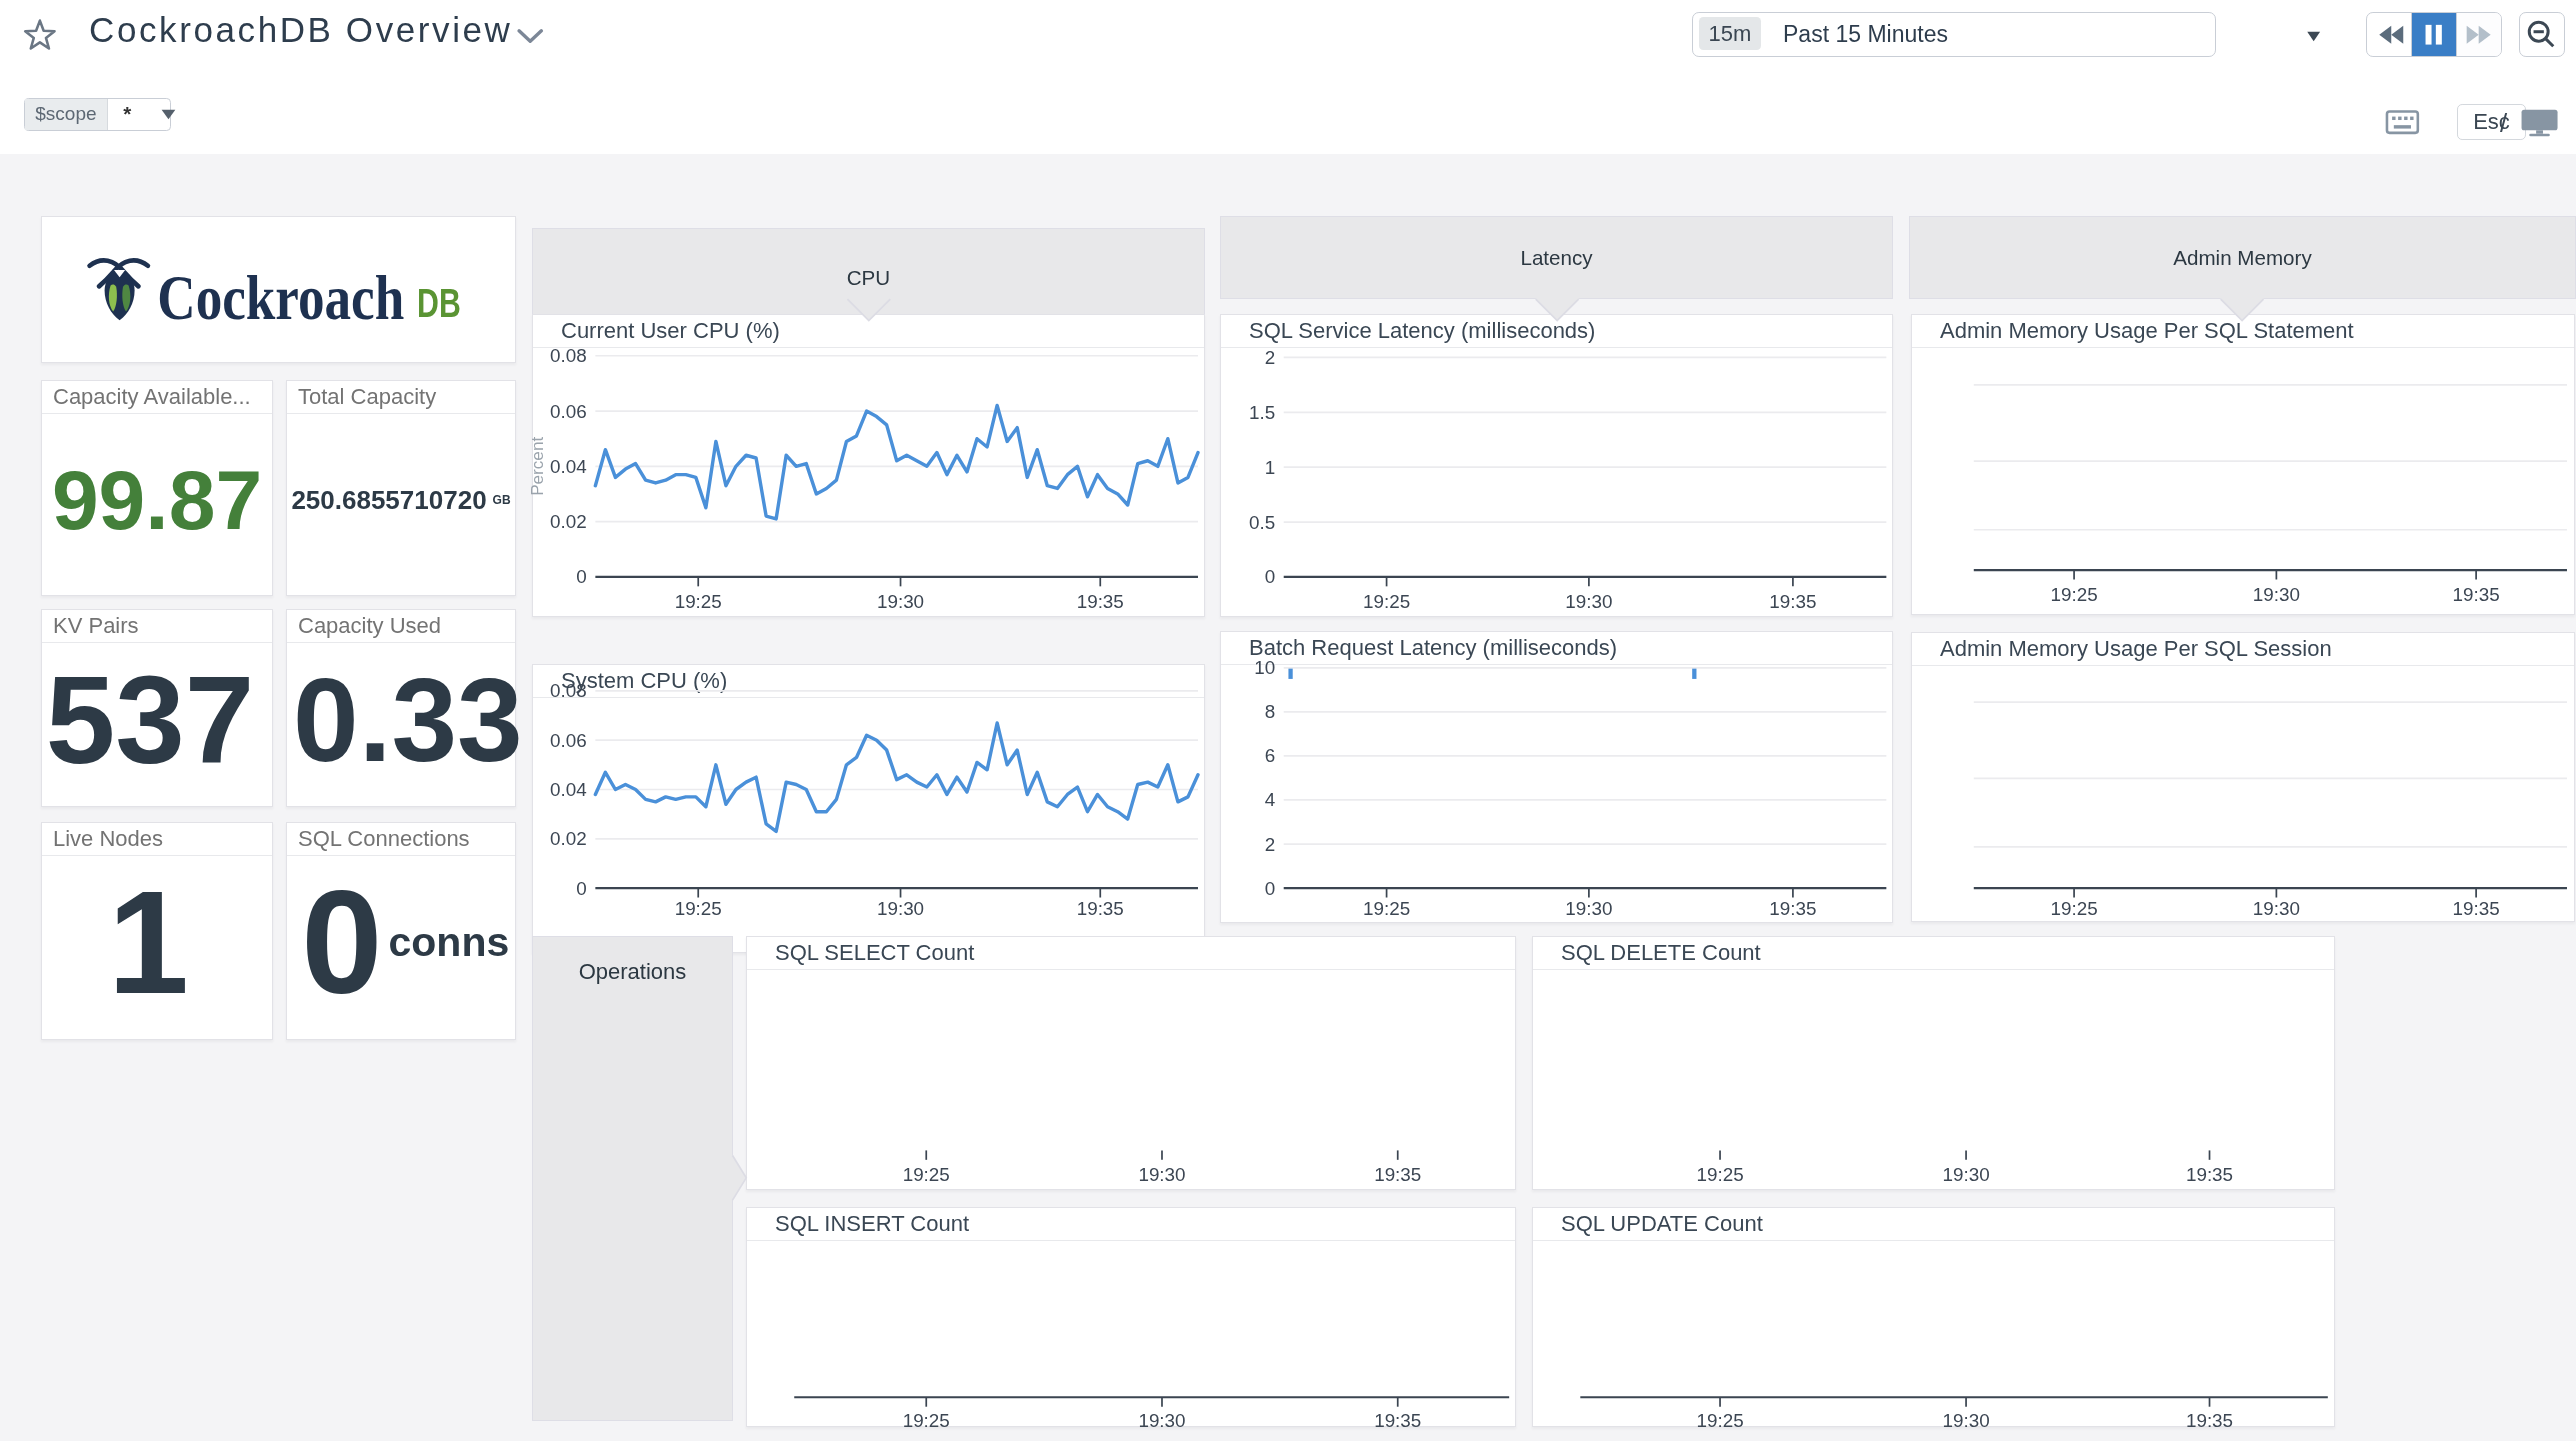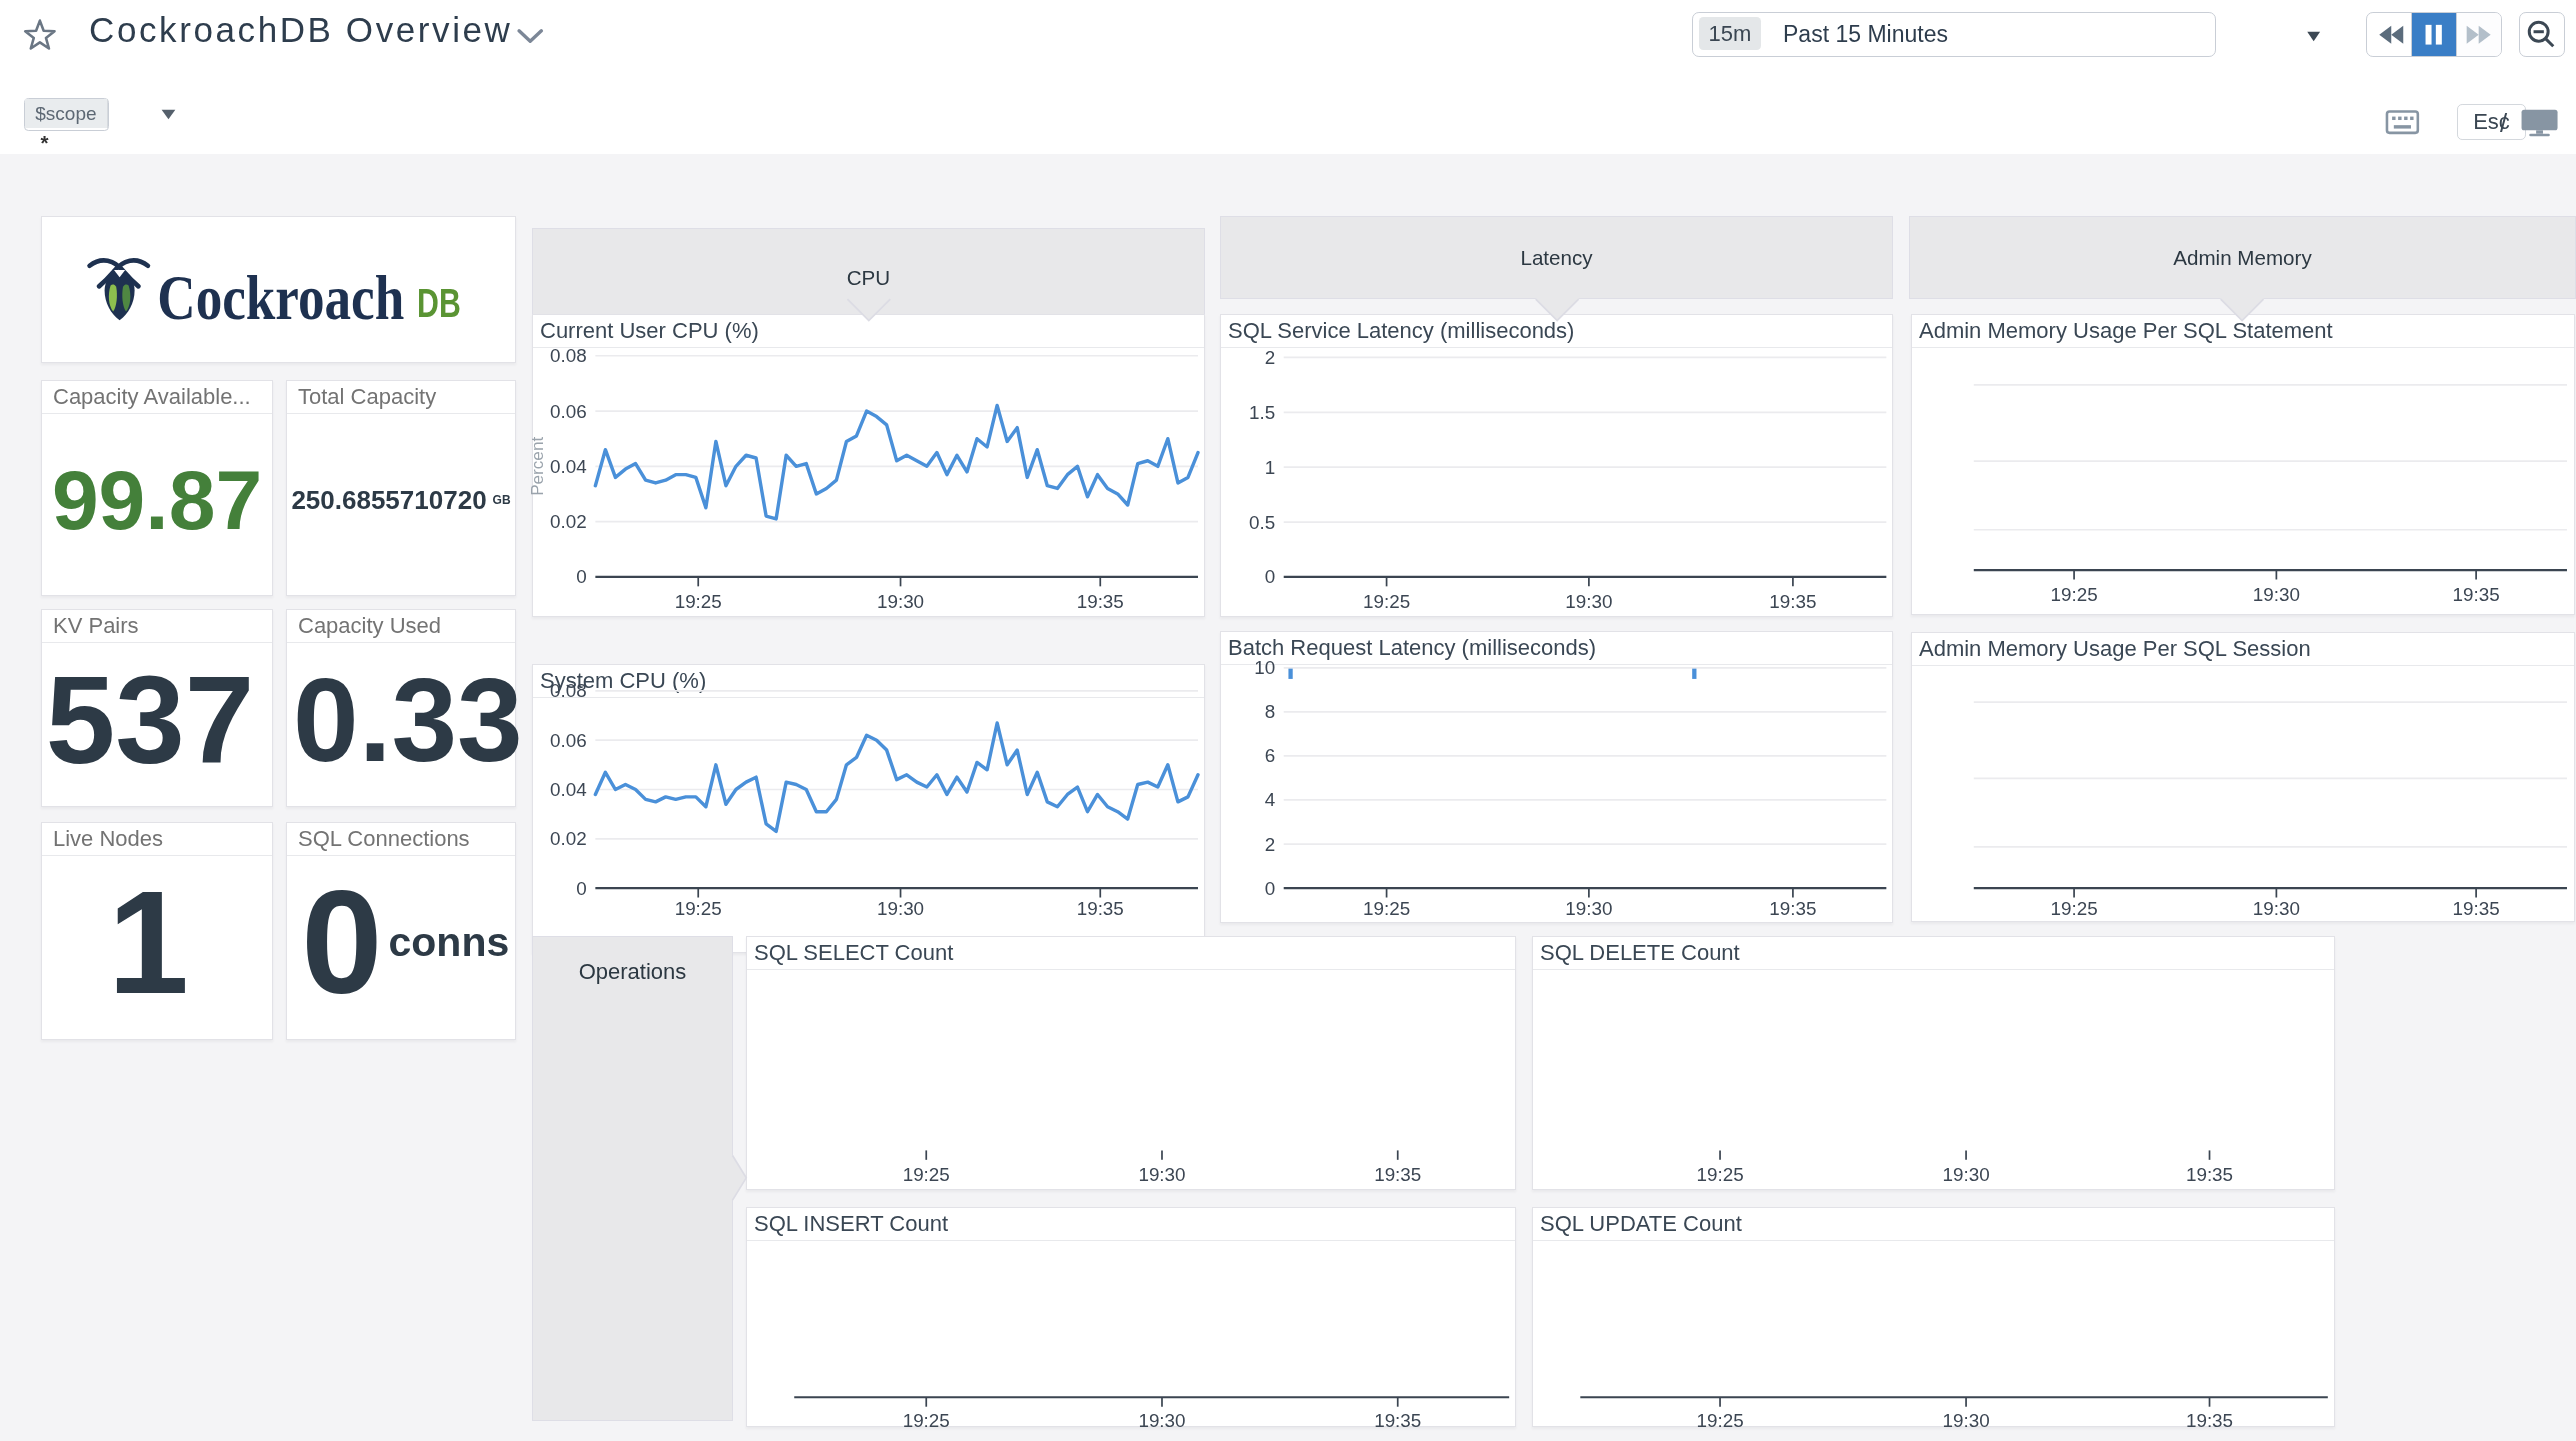--- a/index.html
+++ b/index.html
@@ -1,38 +1,38 @@
 <!DOCTYPE html>
 <html style="font-size:13.7px"><head><meta charset="utf-8">
 <style>
 * { margin:0; padding:0; box-sizing:border-box; }
 html,body { width:2576px; height:1441px; background:#fff; font-family:"Liberation Sans", sans-serif; overflow:hidden; }
 #page { position:relative; width:2576px; height:1441px; }
 #content { position:absolute; left:0; top:154px; width:2576px; height:1287px; background:#f4f4f6; }
 .w { position:absolute; background:#fff; border:1.7px solid #e2e2e7; box-shadow:0 1.7px 2.6px rgba(40,40,60,0.05); }
 .wt { height:33px; line-height:32px; padding-left:11px; font-size:22px; color:#737373; border-bottom:1.7px solid #e8e9ec;
       white-space:nowrap; overflow:hidden; }
-.ct { height:33px; line-height:32px; padding-left:7px; font-size:22px; color:#3a4754; border-bottom:1.7px solid #e8e9ec;
+.ct { height:33px; line-height:32px; padding-left:28px; font-size:22px; color:#3a4754; border-bottom:1.7px solid #e8e9ec;
       white-space:nowrap; overflow:hidden; }
 .qv { position:absolute; left:0; top:39px; bottom:16px; width:100%; display:flex; align-items:center; justify-content:center; }
 .big { font-weight:bold; color:#2d3a46; line-height:1; }
 .unit { color:#2d3a46; margin-left:6px; }
 .gh { position:absolute; background:#e8e8ea; border:1.7px solid #dedee6; color:#2c3842; font-size:20.6px; display:flex; align-items:center; justify-content:center; }
 #hdr-title { position:absolute; left:73px; top:10.3px; font-size:35px; letter-spacing:2.6px; color:#2e3d4d;margin-left:16px; }
 #timebox { position:absolute; left:1692px; top:12px; width:524px; height:45px; background:#fff; border:1.7px solid #c9ced6; border-radius:6.9px; }
 #timechip { position:absolute; left:6px; top:4.3px; width:62px; height:33px; background:#e4e7e9; border-radius:4.3px;
    font-size:22px; color:#3a4652; text-align:center; line-height:33px; }
 #timelabel { position:absolute; left:90px; top:0; font-size:23px; color:#2e3d4d; line-height:43px; }
 #playback { position:absolute; left:2366px; top:12px; width:136px; height:45px; border:1.7px solid #c9ced6; border-radius:6.9px; background:#fff; overflow:hidden; display:flex; }
 #playback .cell { width:45px; height:100%; }
 #playback .c2 { background:#3a7ec6; }
 #playback .c1 { border-right:1.7px solid #c9ced6; }
 #playback .c3 { border-left:1.7px solid #c9ced6; background:#fdfdfe; }
 #zoombtn { position:absolute; left:2519px; top:12px; width:46px; height:45px; border:1.7px solid #c9ced6; border-radius:6.9px; background:#fff; }
-#scopebox { position:absolute; left:24px; top:98px; height:33px; border:1.7px solid #c9ced6; border-radius:4.3px; background:#fff; display:flex;flex-direction:column; }
+#scopebox { position:absolute; left:24px; top:98px; height:33px; border:1.7px solid #c9ced6; border-radius:4.3px; background:#fff; display:flex; }
 #scopelabel { background:#e9ecee; color:#5c6773; font-size:19px; line-height:29px; padding:0 10.3px; border-right:1.7px solid #d6dade; }
 #scopeval { font-size:20.6px; font-weight:bold; color:#333; line-height:29px; padding:0 39px 0 15.4px; }
 #escbox { position:absolute; left:2421px; top:104px; width:69px; height:36px; border:1.7px solid #d4d8dd; border-radius:5.1px; background:#fff;
   font-size:22px; color:#3a4652; text-align:center; line-height:33px;margin-left:36px; }
 #ov { position:absolute; left:0; top:0; pointer-events:none; }
 </style></head>
 <body>
 <div id="page">
   <div id="content"></div>
   <div id="hdr-title">CockroachDB Overview</div>

